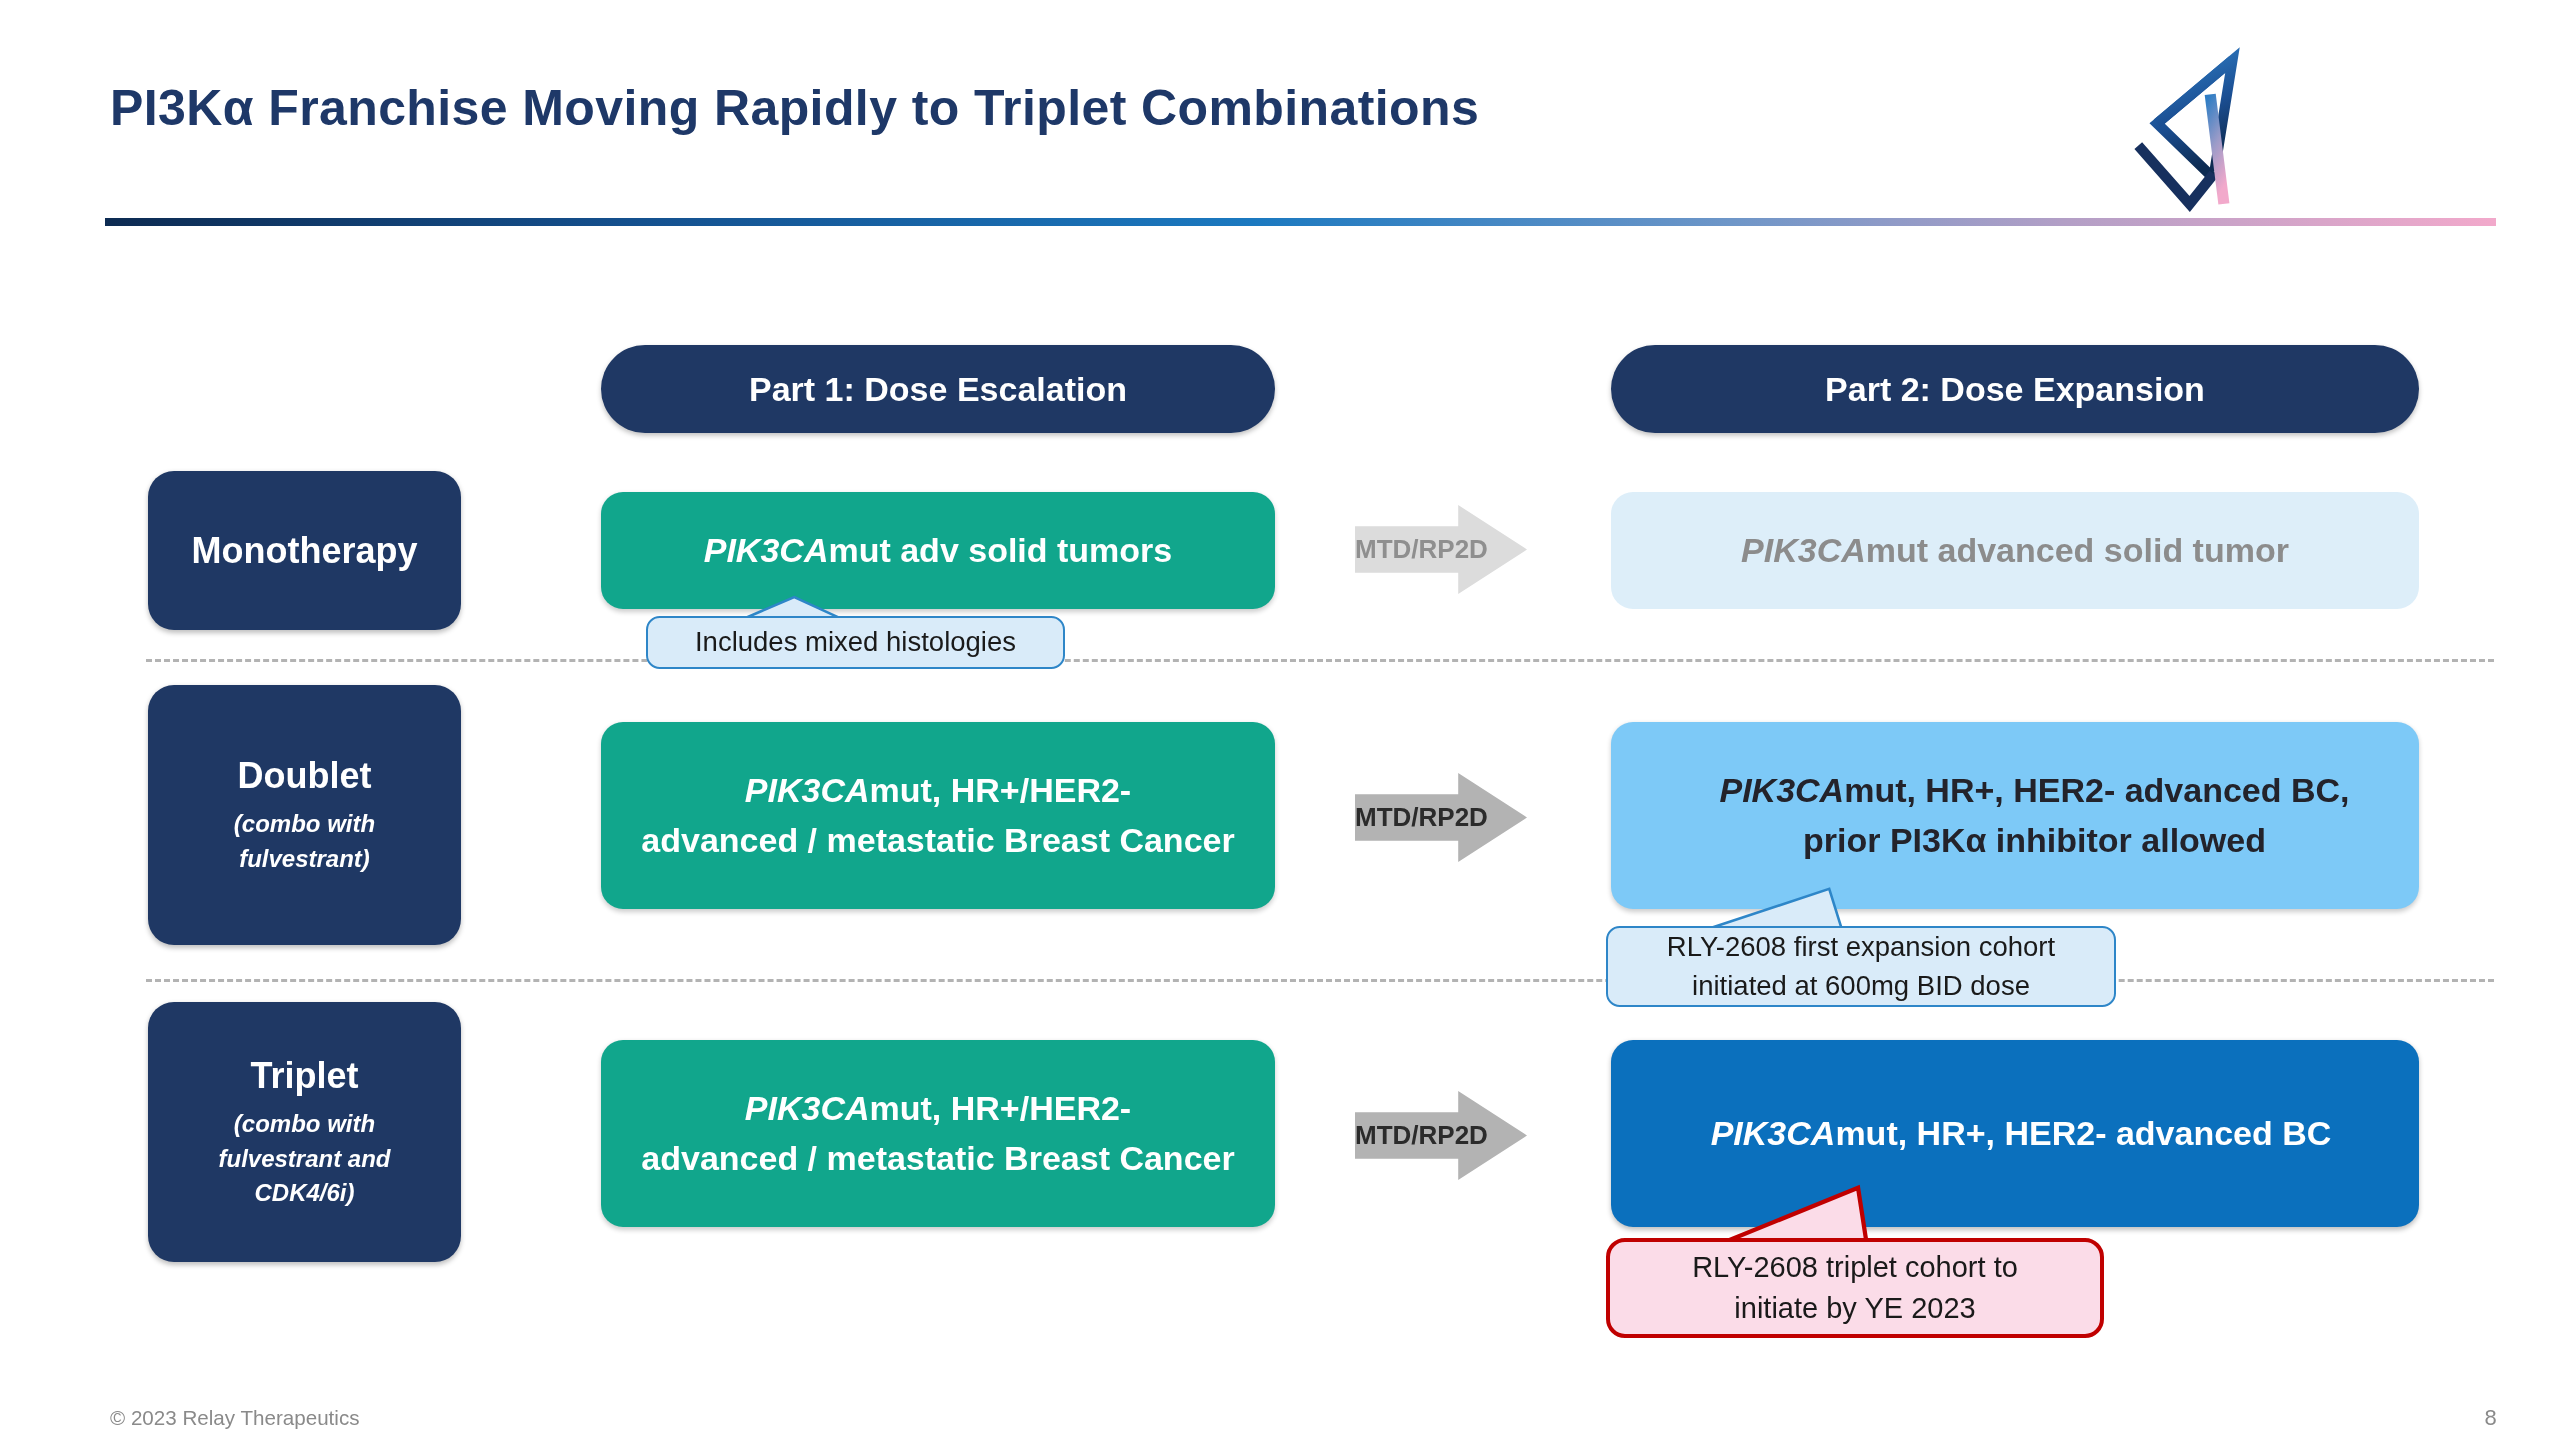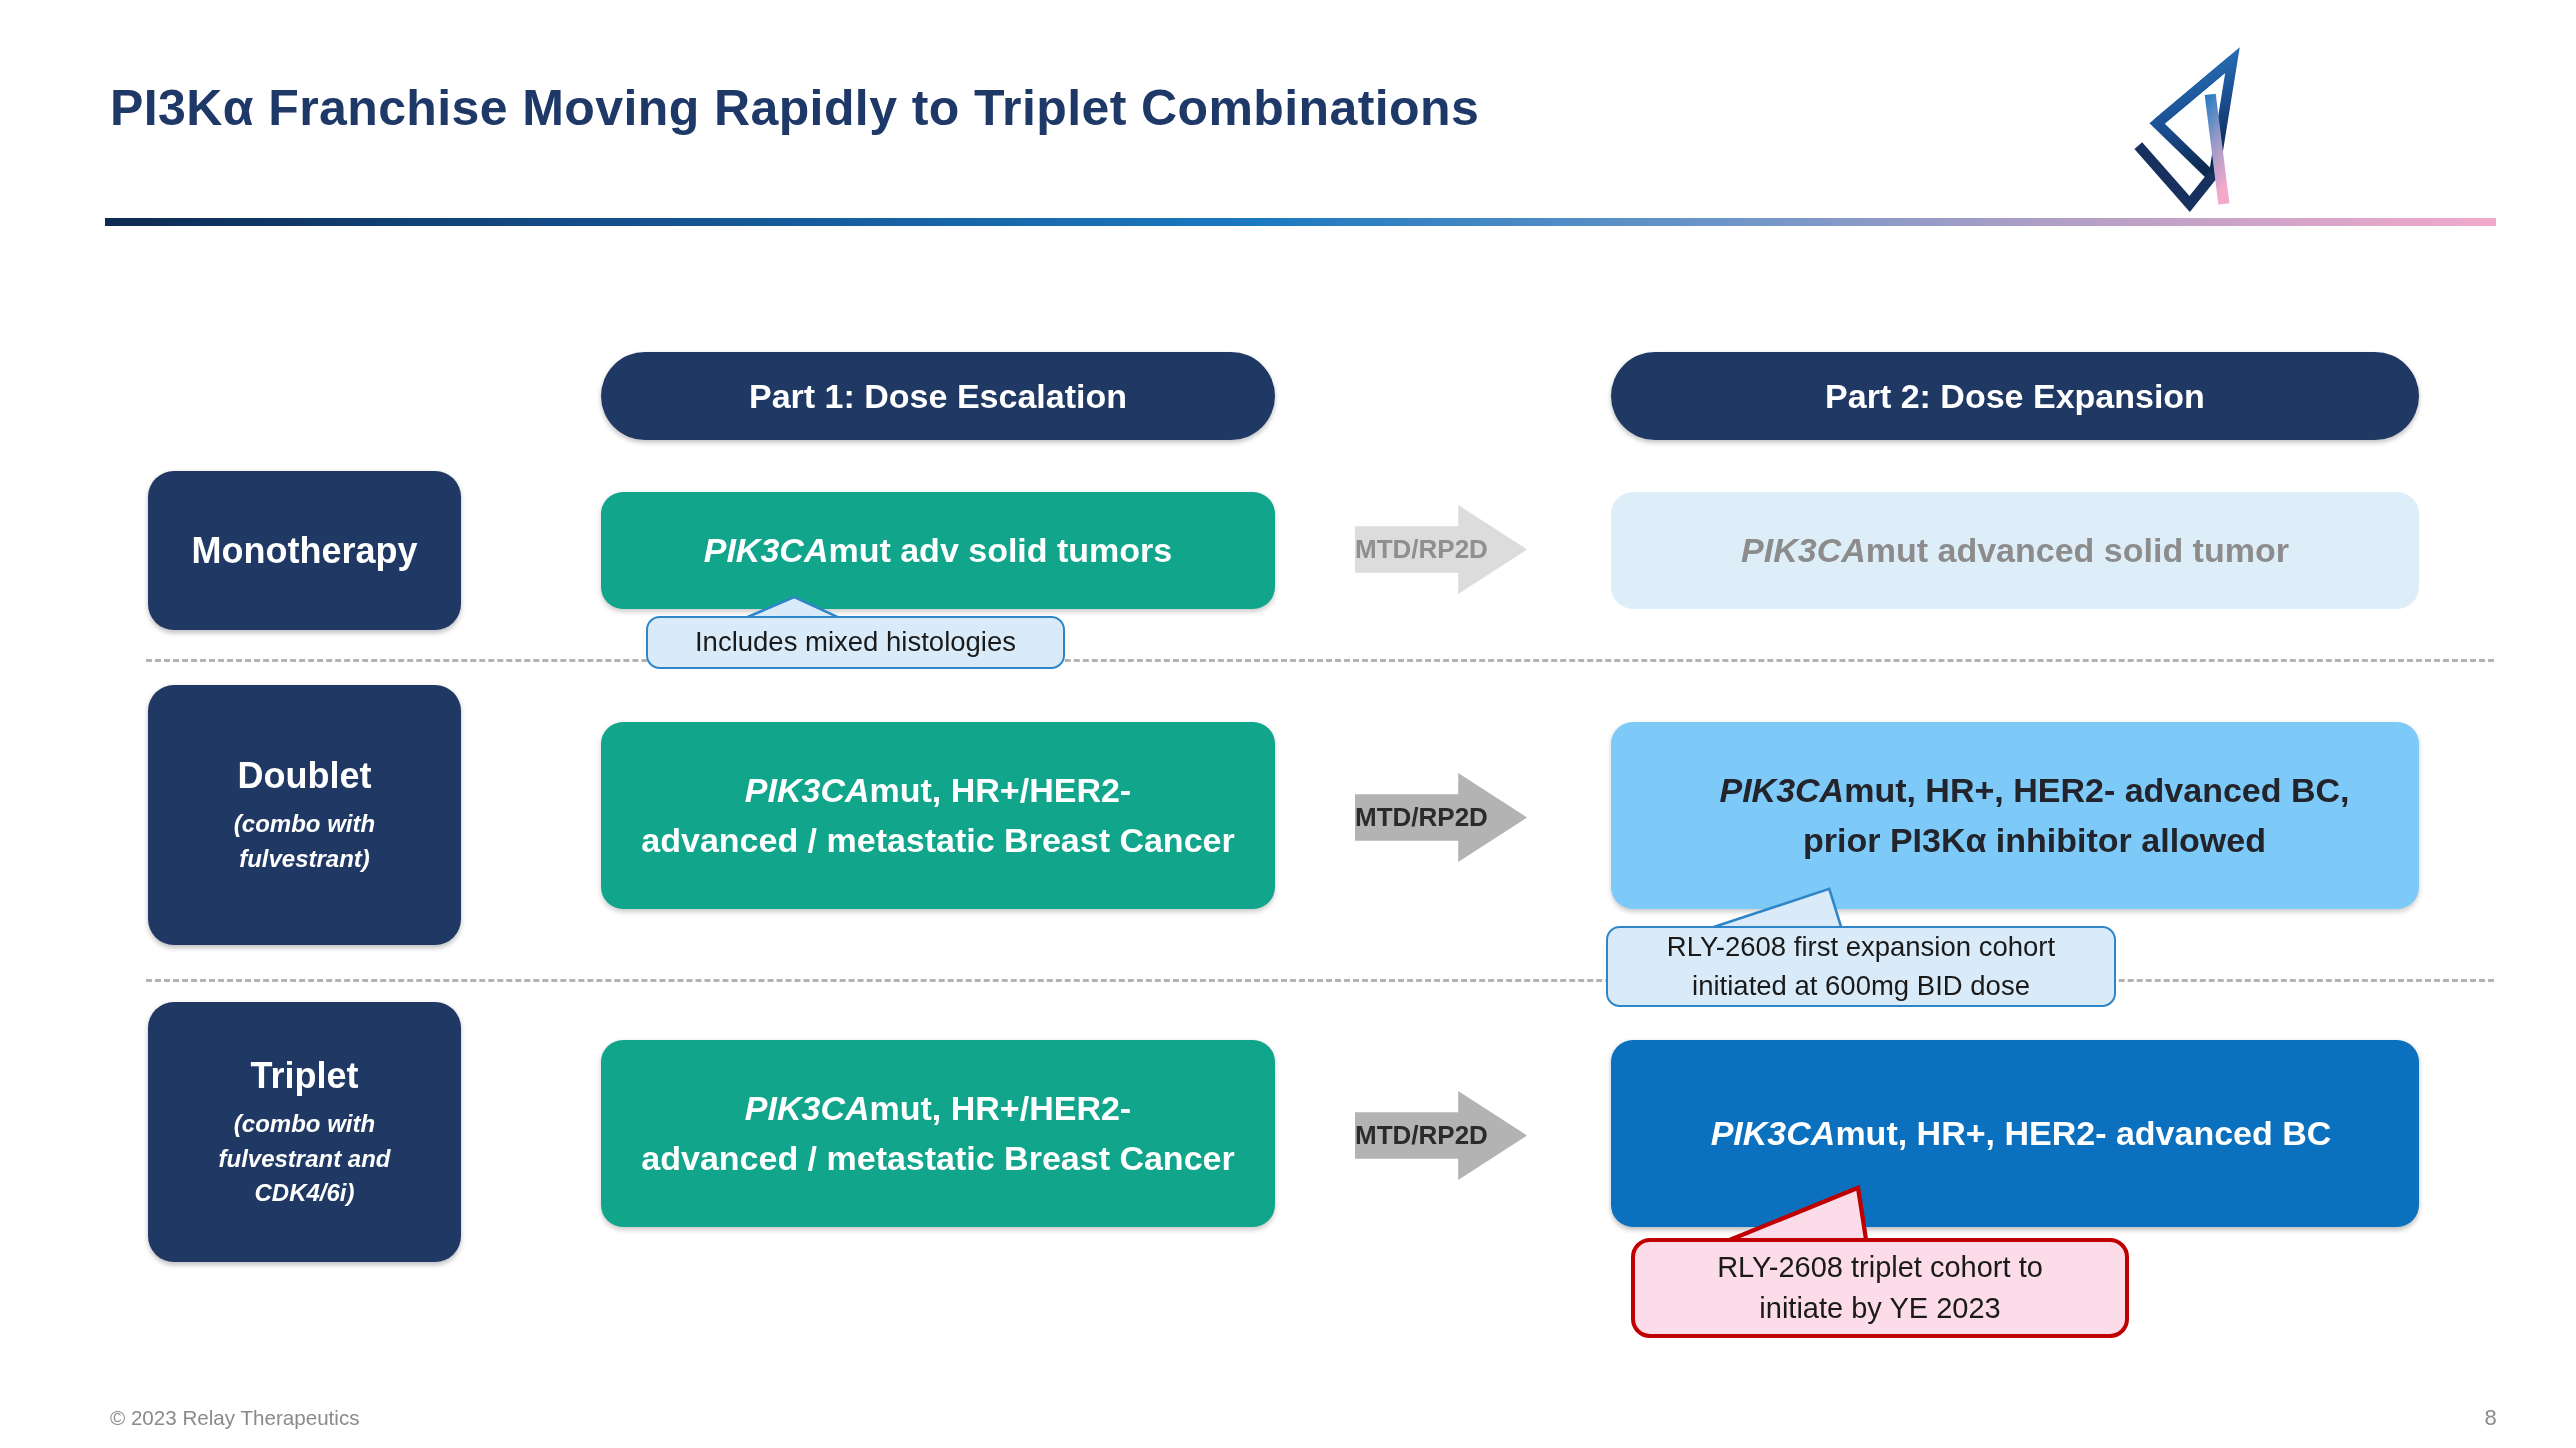--- a/index.html
+++ b/index.html
@@ -28,21 +28,20 @@
   .logo-brand { font-size:57px; font-weight:bold; color:#161616; letter-spacing:7.7px; line-height:1; }
   .logo-reg { font-size:17px; font-weight:bold; color:#161616; vertical-align:24px; letter-spacing:0; }
   .logo-sub { margin-top:8.6px; font-size:19px; font-weight:500; color:#1b74b9; letter-spacing:13.3px; }
 
   
   .pill {
     height:88px; background:#1F3864; border-radius:45px;
     display:flex; align-items:center; justify-content:center;
     color:#ffffff; font-size:34px; font-weight:bold;
     box-shadow:0 2.6px 5.2px rgba(0,0,0,0.25);
-    margin-top:7px;
   }
   .pill.p1 { left:601px; top:345px; width:674px; }
   .pill.p2 { left:1611px; top:345px; width:808px; }
 
   
   .rowlabel {
     left:148px; width:313px; background:#1F3864; border-radius:26px;
     display:flex; flex-direction:column; align-items:center; justify-content:center;
     color:#ffffff; text-align:center;
     box-shadow:0 2.6px 5.2px rgba(0,0,0,0.25);
@@ -206,21 +205,21 @@
   </div>
 
   <div class="abs expbox solid boxz" style="top:1040px; height:187px;padding-left:12px;">
     <div><span class="gene">PIK3CA</span><span>mut, HR+, HER2- advanced BC</span></div>
   </div>
 
   <svg class="abs pointer" style="left:1674px; top:1181px; width:206px; height:64px;" viewBox="0 0 240 75">
     <polygon points="55,73 225,73 215,8" fill="#FBDCE8"></polygon>
     <polyline points="55,73 215,8 225,73" fill="none" stroke="#C00000" stroke-width="5"></polyline>
   </svg>
-  <div class="abs callout pink" style="left:1606px; top:1238px; width:498px; height:100px;margin-left:25px;">
+  <div class="abs callout pink" style="left:1606px; top:1238px; width:498px; height:100px;">
     <div>RLY-2608 triplet cohort to</div>
     <div>initiate by YE 2023</div>
   </div>
 
   <div class="abs foot-left">© 2023 Relay Therapeutics</div>
   <div class="abs foot-page">8</div>
 
 </div>
 
 

